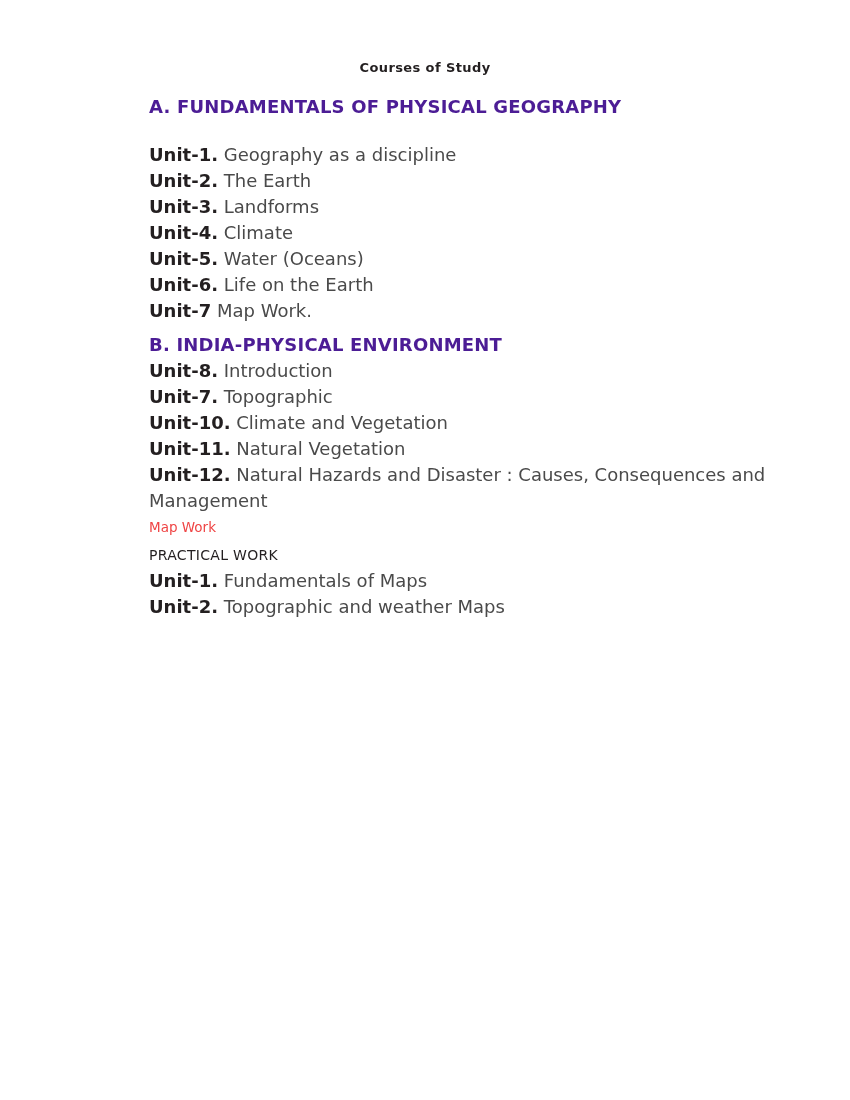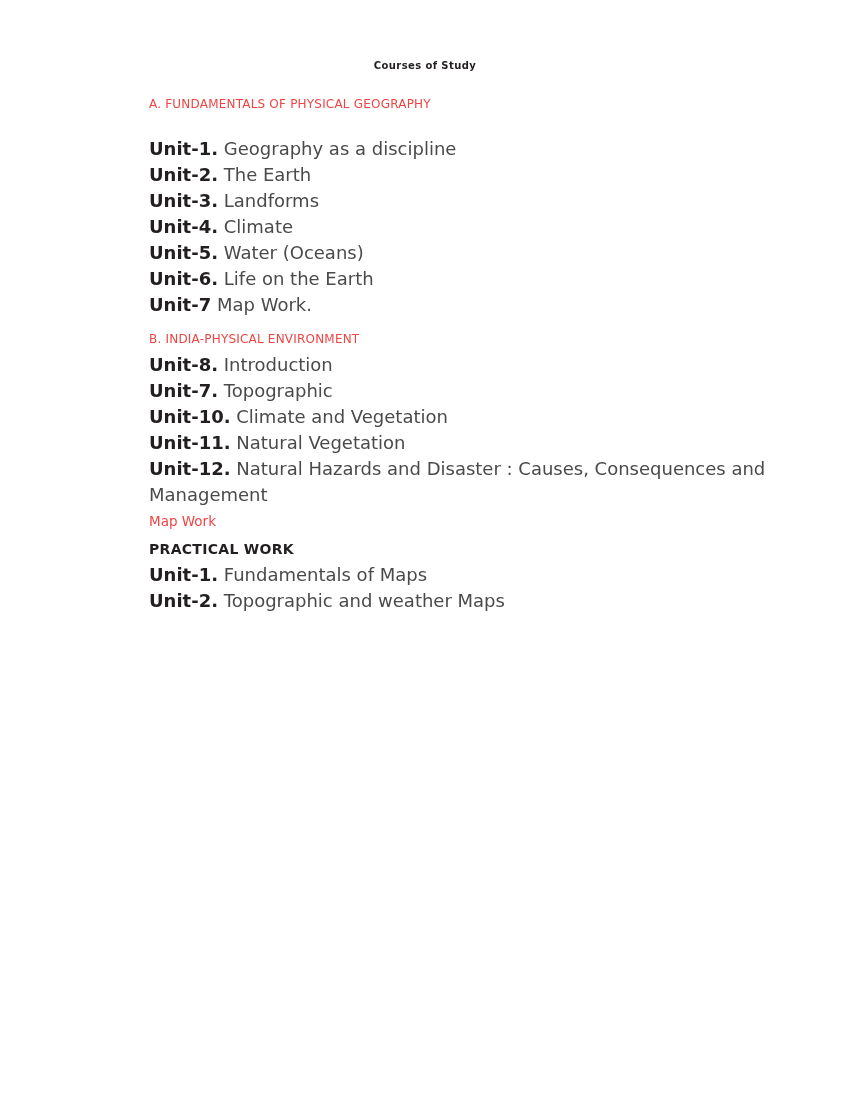--- a/index.html
+++ b/index.html
@@ -19,36 +19,36 @@
     width: 850px;
     height: 1100px;
     box-sizing: border-box;
   }
   .doc-title {
     position: absolute;
     top: 60px;
     left: 0;
     width: 850px;
     text-align: center;
-    font-size: 10px;
+    font-size: 13px;
     font-weight: bold;
     letter-spacing: 0.4px;
     color: #231f20;
   }
   .content {
     position: absolute;
     top: 98px;
     left: 149px;
     width: 620px;
   }
   .section-head {
-    font-size: 12px;
-    font-weight: normal;
+    font-size: 18px;
+    font-weight: bold;
     letter-spacing: 0.2px;
-    color: #ef4444;
+    color: #4c1d95;
     margin: 0 0 0 0;
     line-height: 1.0;
   }
   .gap-after-head {
     height: 26px;
   }
   .line {
     font-size: 18px;
     line-height: 26px;
     color: #3a3a3a;
@@ -62,21 +62,21 @@
     font-weight: normal;
     color: #4a4a4a;
   }
   .plain-line {
     font-size: 13.5px;
     line-height: 26px;
     color: #ef4444;
   }
   .practical-head {
     font-size: 14px;
-    font-weight: bold;
+    font-weight: normal;
     letter-spacing: 0.3px;
     color: #231f20;
     line-height: 26px;
     margin-top: 2px;
   }
   .sec-b {
     line-height: 26px;
     margin-top: 8px;
   }
 </style>

